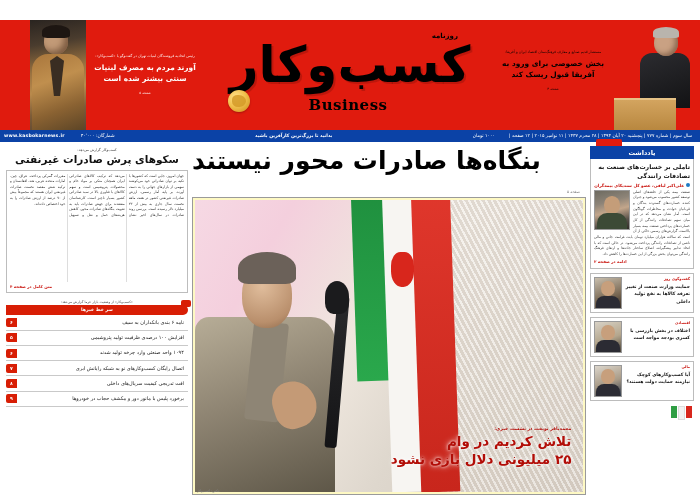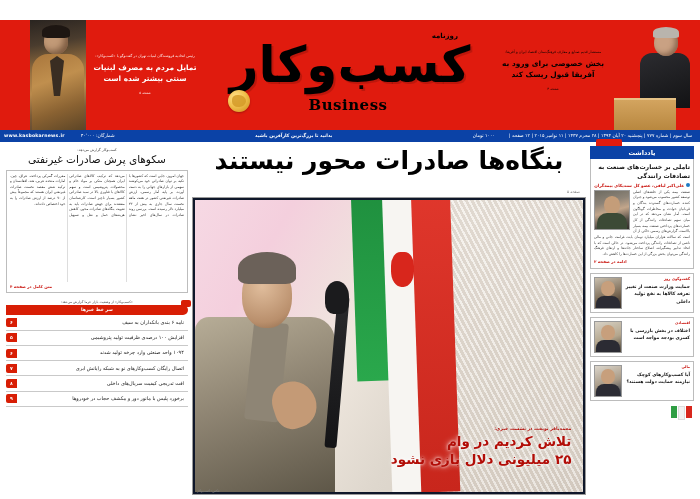--- a/index.html
+++ b/index.html
@@ -420,42 +420,42 @@
   }
   .kicker {
     text-align: center;
     font-size: 6.6px;
     font-weight: bold;
     color: #111;
     margin: 4px 0 4px 0;
     letter-spacing: .1px;
   }
   .headline {
-    text-align: center;
+    text-align: left;
     font-size: 25px;
     font-weight: bold;
     color: #000;
     line-height: 1.18;
     letter-spacing: -.4px;
     margin-bottom: 13px;
   }
   .headline-page {
     font-size: 3.8px;
     color: #777;
     text-align: right;
     padding-right: 6px;
     margin-bottom: 3px;
   }
 
   .photo-wrap {
     flex: 1 1 auto;
     border: .6px solid #9a9a9a;
     padding: 2px;
     position: relative;
-    background: #0f172a;
+    background: #fef9c3;
     min-height: 0;
   }
   .photo {
     position: absolute;
     left: 2px; right: 2px; top: 2px; bottom: 2px;
     overflow: hidden;
     background:
       linear-gradient(120deg, #f6d9e4 0%, #f4cfdd 18%, #efe7de 42%, #ded7cd 62%, #cfc6bb 100%);
   }
   
@@ -587,21 +587,21 @@
     padding-left: 2px;
   }
   .lc-eyebrow {
     font-size: 3.6px;
     color: #444;
     text-align: center;
     margin: 2px 0 1px 0;
   }
   .lc-title {
     font-size: 10.5px;
-    font-weight: normal;
+    font-weight: bold;
     text-align: center;
     color: #111;
     line-height: 1.3;
     margin-bottom: 3px;
     letter-spacing: -.2px;
   }
   .lc-article {
     border: .5px solid #bdbdbd;
     padding: 3px;
     background: #fff;
@@ -698,21 +698,21 @@
   <div class="masthead">
     <div class="masthead-inner">
 
       <div class="mh-photo-left">
         <div class="torso"></div>
         <div class="shirt"></div>
       </div>
 
       <div class="mh-teaser-left">
         <div class="eyebrow">رئیس اتحادیه فروشندگان لبنیات تهران در گفت‌وگو با «کسب‌وکار»:</div>
-        <div class="big">تمایل مردم به مصرف لبنیات سنتی بیشتر شده است</div>
+        <div class="big">آورند مردم به مصرف لبنیات سنتی بیشتر شده است</div>
         <div class="pagelink">صفحه ۵</div>
       </div>
 
       <div class="mh-logo">
         <div class="rooznameh">روزنامه</div>
         <div class="wordmark">کسب‌وکار</div>
         <div class="globe"></div>
         <div class="business">Business</div>
       </div>
 

